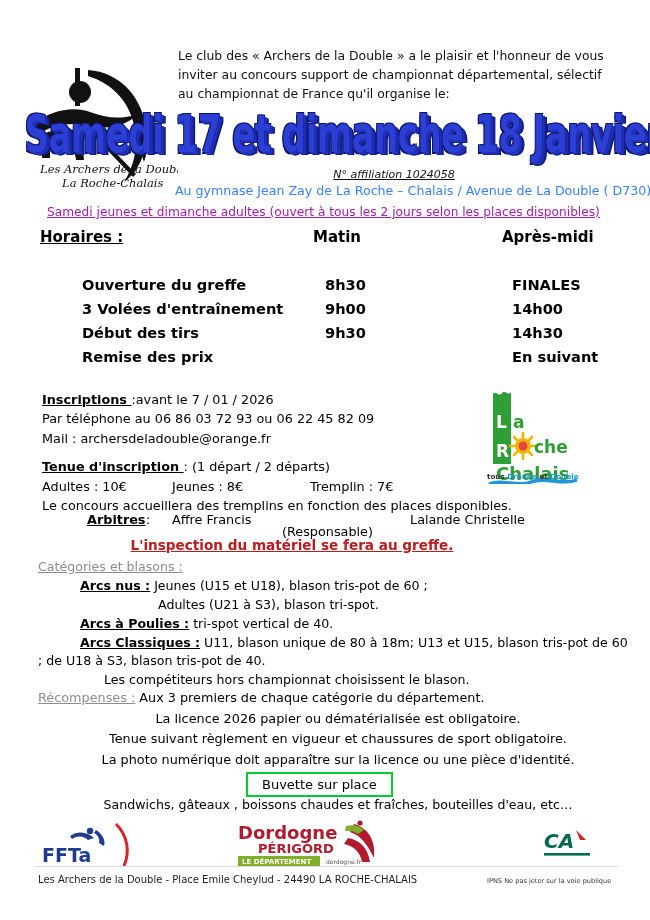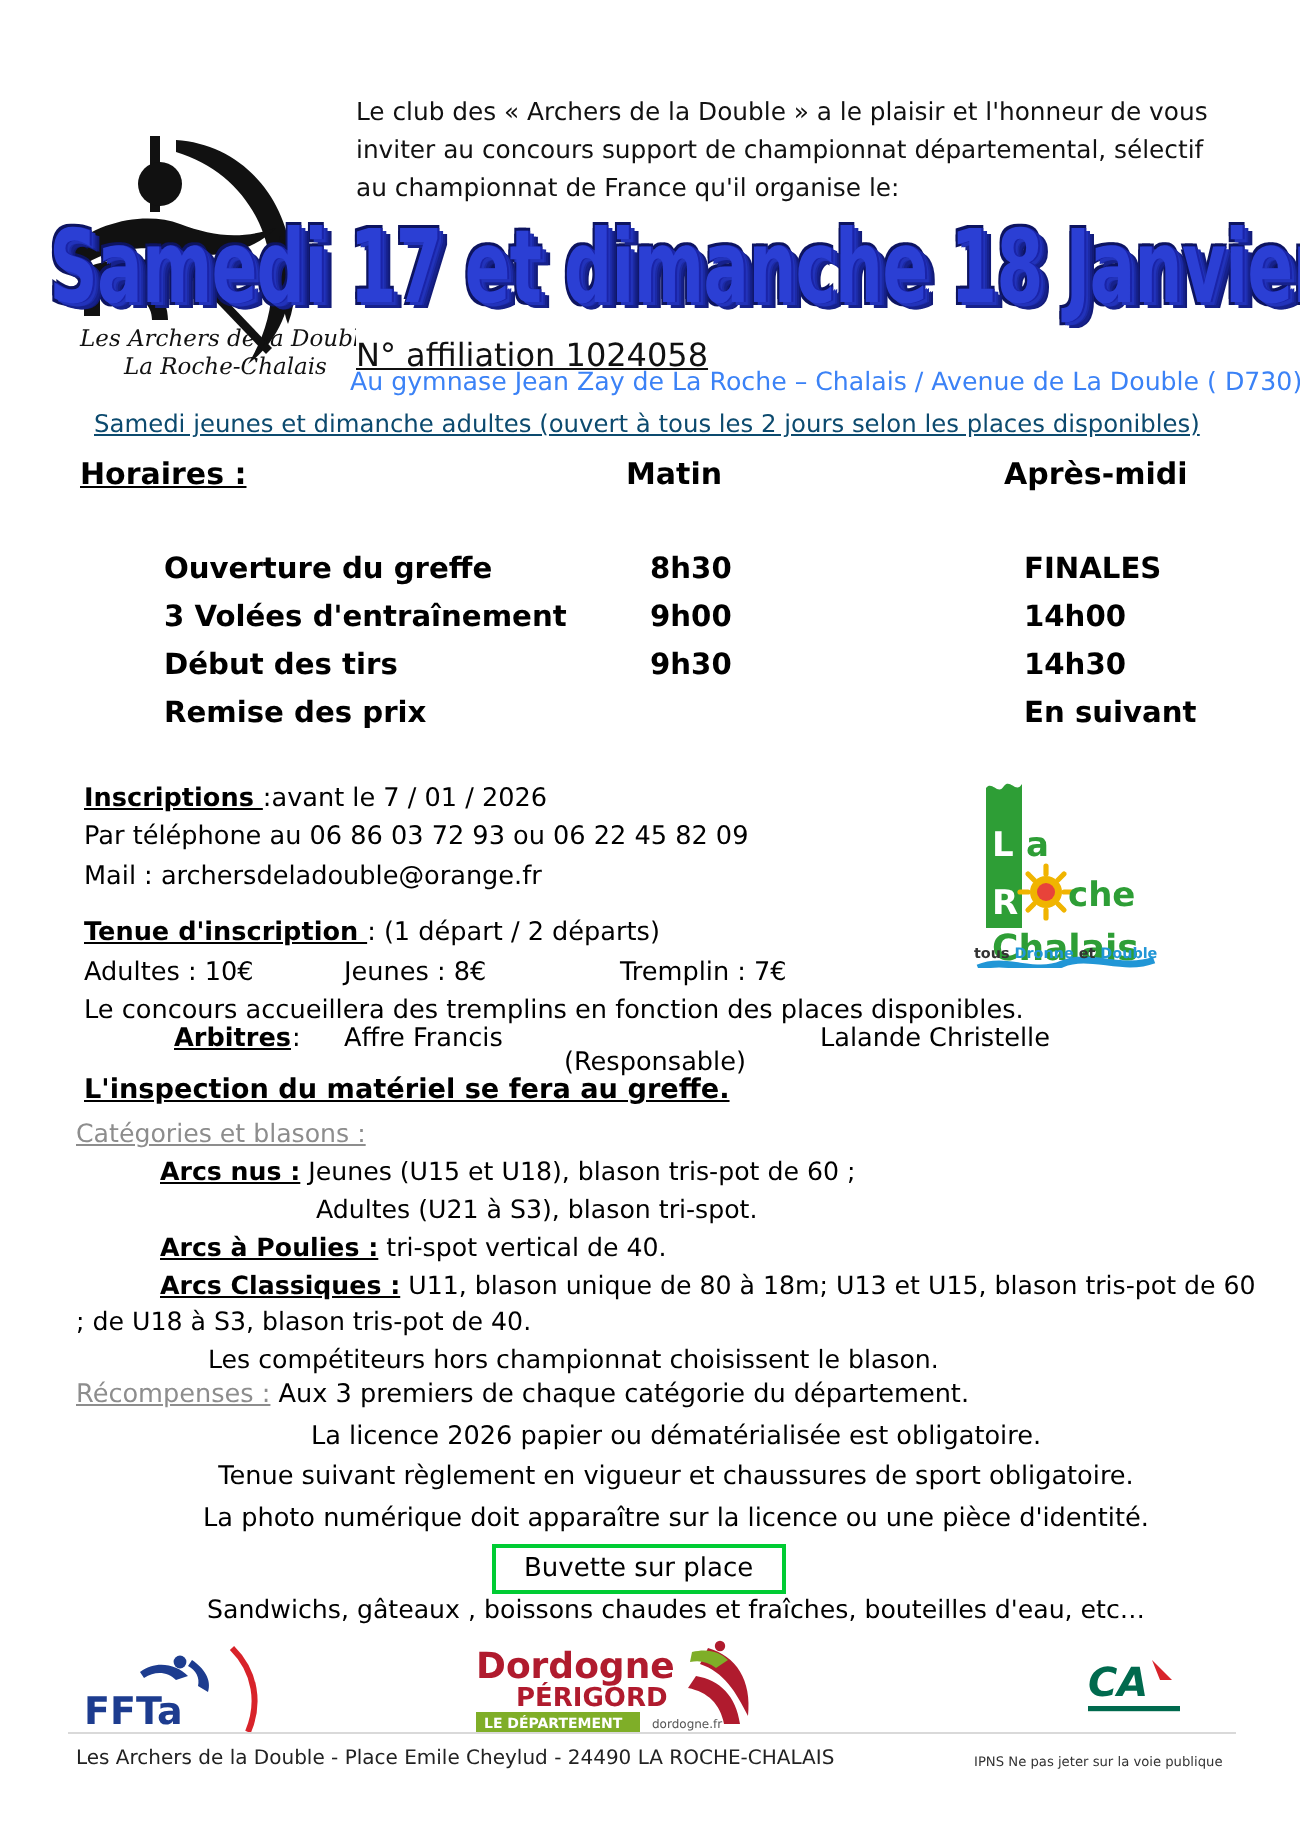--- a/index.html
+++ b/index.html
@@ -45,31 +45,31 @@
       3px 1px 0 #1c2aa5,
       4px 2px 0 #16218c,
       5px 2px 0 #121b78,
       -1px -1px 0 #0d1460,
       1px -1px 0 #0d1460,
       -1px 1px 0 #0d1460;
   }
 
   .affil{
     position:absolute;left:178px;top:168px;width:432px;
-    font-size:16px;text-decoration:underline;color:#111;
+    text-align:center;font-size:11px;text-decoration:underline;color:#111;font-style:italic;
   }
   .venue{
     position:absolute;left:175px;top:183px;width:440px;
     text-align:center;font-size:12.6px;color:#3b82f6;white-space:nowrap;
   }
 
   
   .purple-line{
     position:absolute;left:47px;top:205px;width:560px;
-    color:#0c4a6e;font-size:12.2px;text-decoration:underline;
+    color:#a21caf;font-size:12.2px;text-decoration:underline;
   }
 
   
   .sched{position:absolute;left:40px;top:228px;width:580px;}
   .sched-head{position:relative;height:28px;font-size:15px;font-weight:bold;}
   .sched-head .h-label{position:absolute;left:0;top:0;text-decoration:underline;}
   .sched-head .h-matin{position:absolute;left:273px;top:0;}
   .sched-head .h-apres{position:absolute;left:462px;top:0;}
 
   .sched-rows{position:relative;margin-top:20px;}
@@ -93,22 +93,22 @@
   
   .refs{position:absolute;left:42px;top:512px;width:580px;font-size:12.8px;}
   .refs-row{position:relative;height:20px;}
   .refs-row .r-lbl{position:absolute;left:45px;text-decoration:underline;font-weight:bold;}
   .refs-row .r-lbl-colon{position:absolute;left:104px;}
   .refs-row .r-n1{position:absolute;left:130px;}
   .refs-row .r-n2{position:absolute;left:240px;margin-top:12px;}
   .refs-row .r-n3{position:absolute;left:368px;}
 
   .inspect{
-    position:absolute;left:42px;top:537px;width:500px;text-align:left;
-    color:#000000;font-weight:bold;font-size:13.6px;text-decoration:underline;
+    position:absolute;left:42px;top:537px;width:500px;text-align:center;
+    color:#b91c1c;font-weight:bold;font-size:13.6px;text-decoration:underline;
   }
 
   
   .cats{position:absolute;left:38px;top:558px;width:600px;font-size:12.6px;line-height:1.5;}
   .cats .gray-u{color:#8d8d8d;text-decoration:underline;}
   .cats .ind1{padding-left:42px;}
   .cats .ind2{padding-left:120px;}
   .cats .ind3{padding-left:66px;}
   .cats .bu{font-weight:bold;text-decoration:underline;}
 

